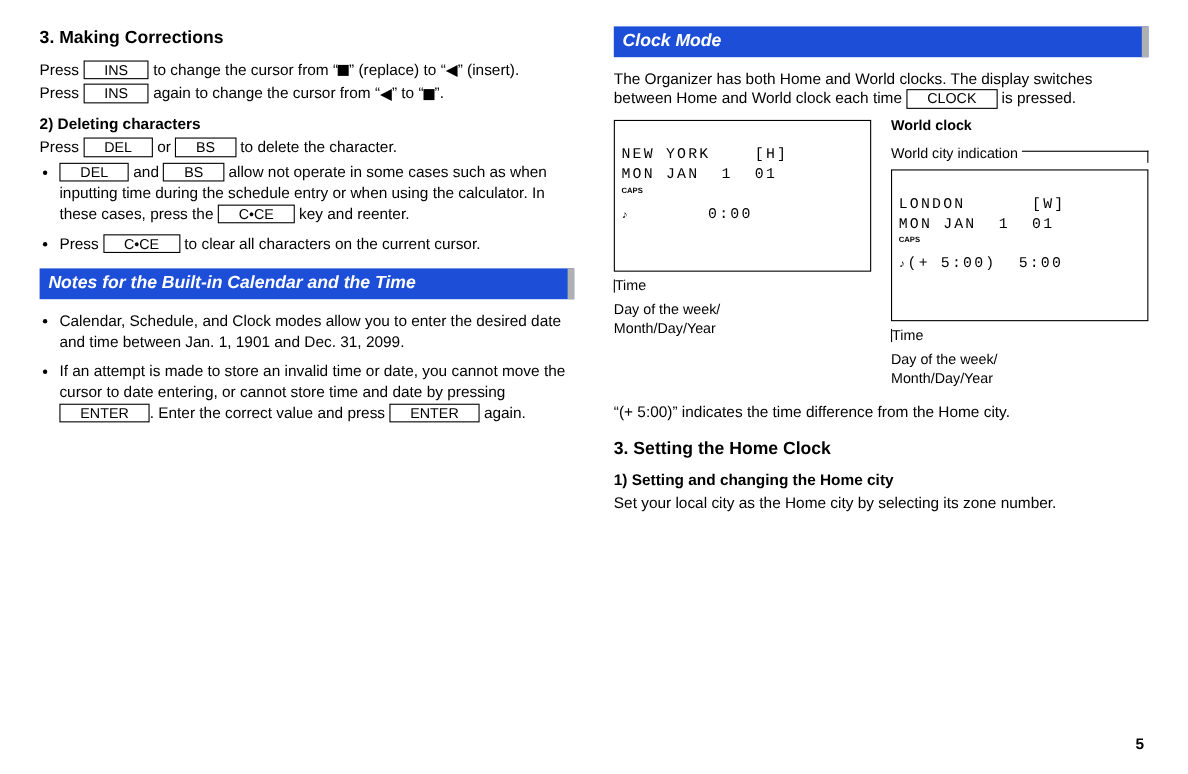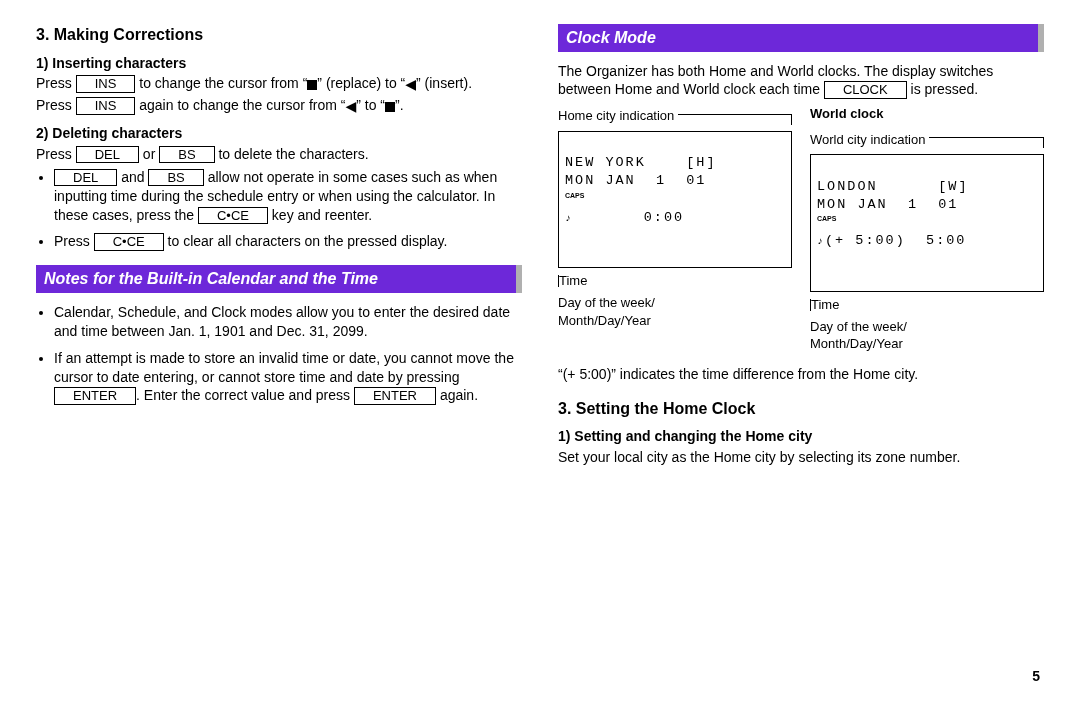--- a/index.html
+++ b/index.html
@@ -41,21 +41,21 @@
     font-family: Arial, sans-serif;
   }
   ul.bullets {
     margin: 4px 0;
     padding-left: 18px;
   }
   ul.bullets li {
     margin-bottom: 8px;
   }
   .banner {
-    background: #6d28d9;
+    background: #1d4ed8;
     color: #fff;
     font-style: italic;
     font-weight: bold;
     font-size: 16px;
     padding: 3px 8px;
     margin: 14px 0 10px 0;
     border-right: 6px solid #b0b0b0;
   }
   .clock-pair {
     display: flex;
@@ -130,38 +130,37 @@
   .insert-sym{display:inline-block;vertical-align:middle;font-size:14px;}
 </style>
 </head>
 <body>
 
 <div class="columns">
 
   <div class="col">
     <h3 class="section">3. Making Corrections</h3>
 
-    <h4 class="sub">1) Inserting characters</h4>
     <p>
       <span>Press </span><span class="keycap">INS</span><span> to change the cursor from “</span><span class="replace-sym"></span><span>” (replace) to “</span><span class="insert-sym">◀</span><span>” (insert).</span>
     </p>
     <p>
       <span>Press </span><span class="keycap">INS</span><span> again to change the cursor from “</span><span class="insert-sym">◀</span><span>” to “</span><span class="replace-sym"></span><span>”.</span>
     </p>
 
     <h4 class="sub">2) Deleting characters</h4>
     <p>
-      <span>Press </span><span class="keycap">DEL</span><span> or </span><span class="keycap">BS</span><span> to delete the characters.</span>
+      <span>Press </span><span class="keycap">DEL</span><span> or </span><span class="keycap">BS</span><span> to delete the character.</span>
     </p>
     <ul class="bullets">
       <li>
         <span class="keycap">DEL</span><span> and </span><span class="keycap">BS</span><span> allow not operate in some cases such as when inputting time during the schedule entry or when using the calculator. In these cases, press the </span><span class="keycap">C•CE</span><span> key and reenter.</span>
       </li>
       <li>
-        <span>Press </span><span class="keycap">C•CE</span><span> to clear all characters on the pressed display.</span>
+        <span>Press </span><span class="keycap">C•CE</span><span> to clear all characters on the current cursor.</span>
       </li>
     </ul>
 
     <div class="banner">Notes for the Built-in Calendar and the Time</div>
     <ul class="bullets">
       <li>Calendar, Schedule, and Clock modes allow you to enter the desired date and time between Jan. 1, 1901 and Dec. 31, 2099.</li>
       <li>
         <span>If an attempt is made to store an invalid time or date, you cannot move the cursor to date entering, or cannot store time and date by pressing </span><span class="keycap">ENTER</span><span>. Enter the correct value and press </span><span class="keycap">ENTER</span><span> again.</span>
       </li>
     </ul>
@@ -169,24 +168,20 @@
 
   <div class="col">
     <div class="banner" style="margin-top:0">Clock Mode</div>
     <p>
       <span>The Organizer has both Home and World clocks. The display switches between Home and World clock each time </span><span class="keycap">CLOCK</span><span> is pressed.</span>
     </p>
 
     <div class="clock-pair">
 
       <div class="clock-col">
-        <div class="indic-row">
-          <span class="pointer-label">Home city indication</span>
-          <div class="indic-line"></div>
-        </div>
         <div class="lcd">
 <span class="lcd-row">NEW YORK    [H]</span><span class="lcd-row">MON JAN  1  01</span><span class="lcd-row"><span class="caps">CAPS</span></span><span class="lcd-row"><span class="note">♪</span><span>       0:00</span></span>
         </div>
         <div class="t-wrap">
             <div class="t-stem"></div>
             <span class="pointer-label">Time</span>
           </div>
         <div class="pointer-label" style="white-space:pre-line">Day of the week/
 Month/Day/Year</div>
       </div>

